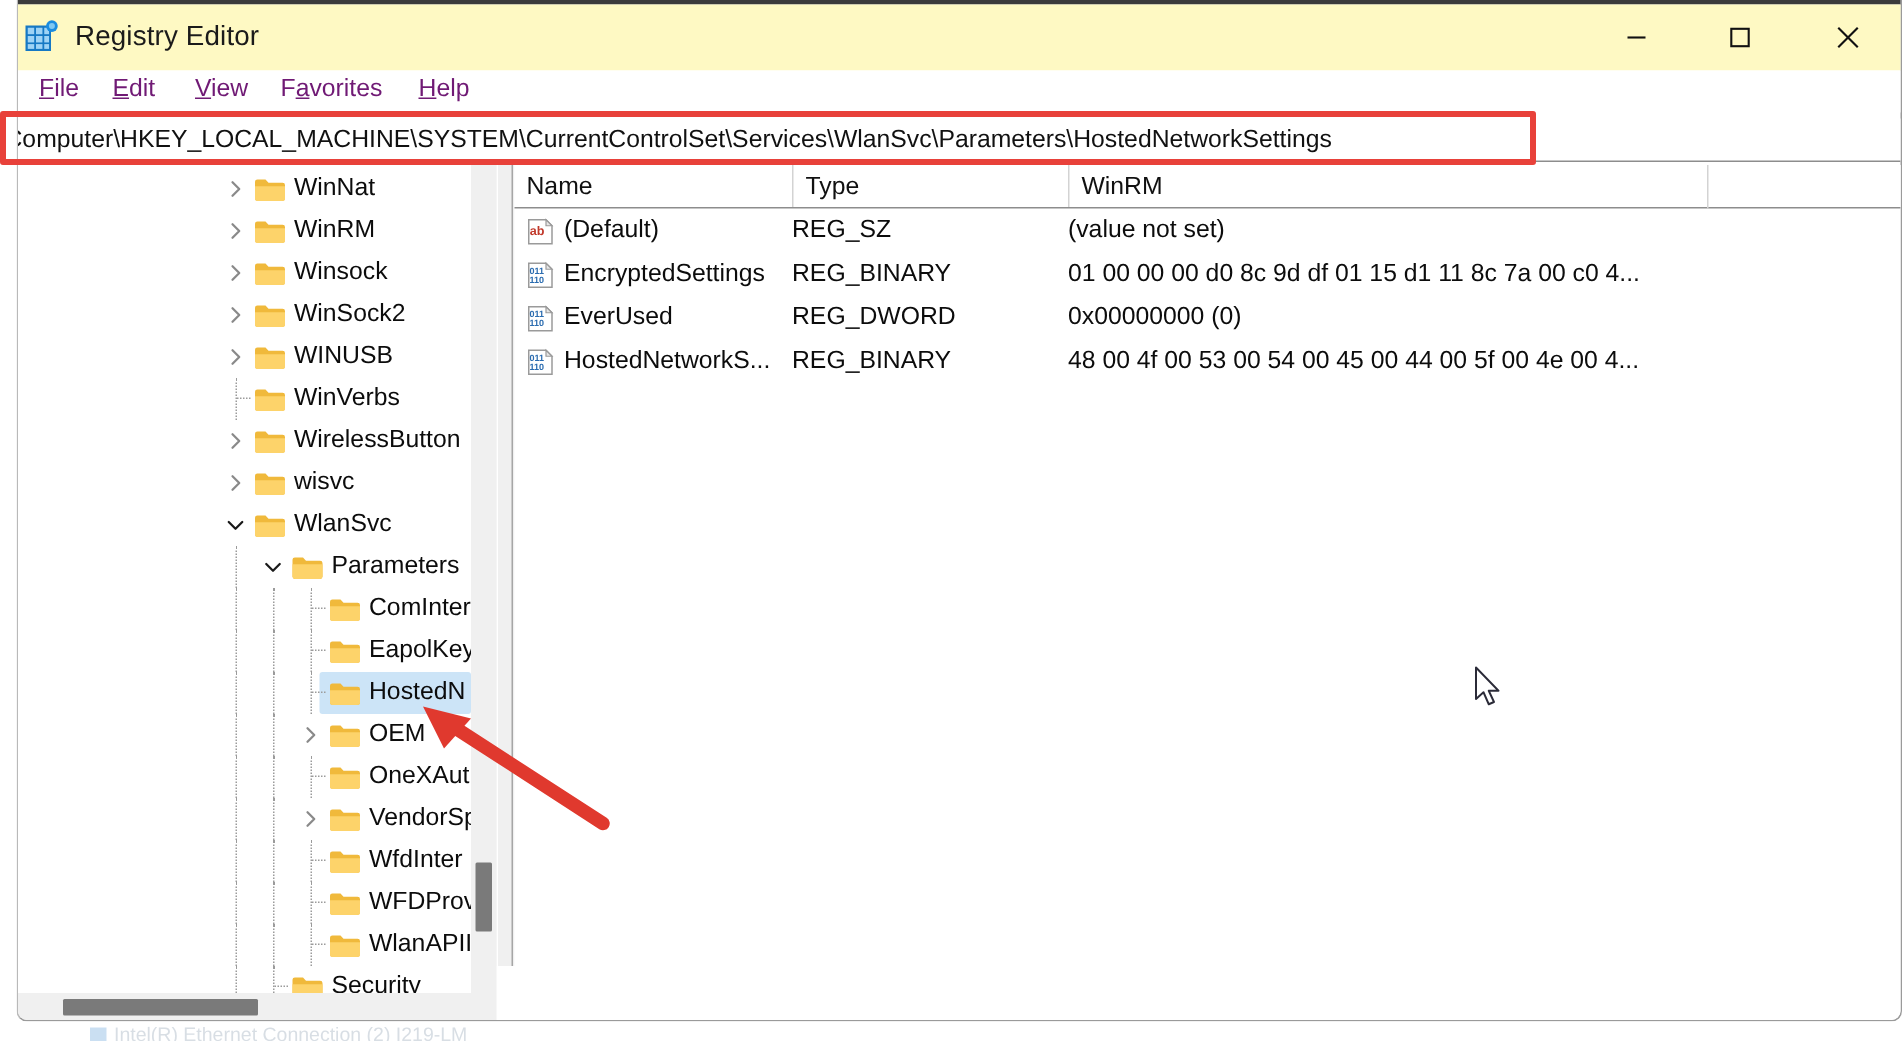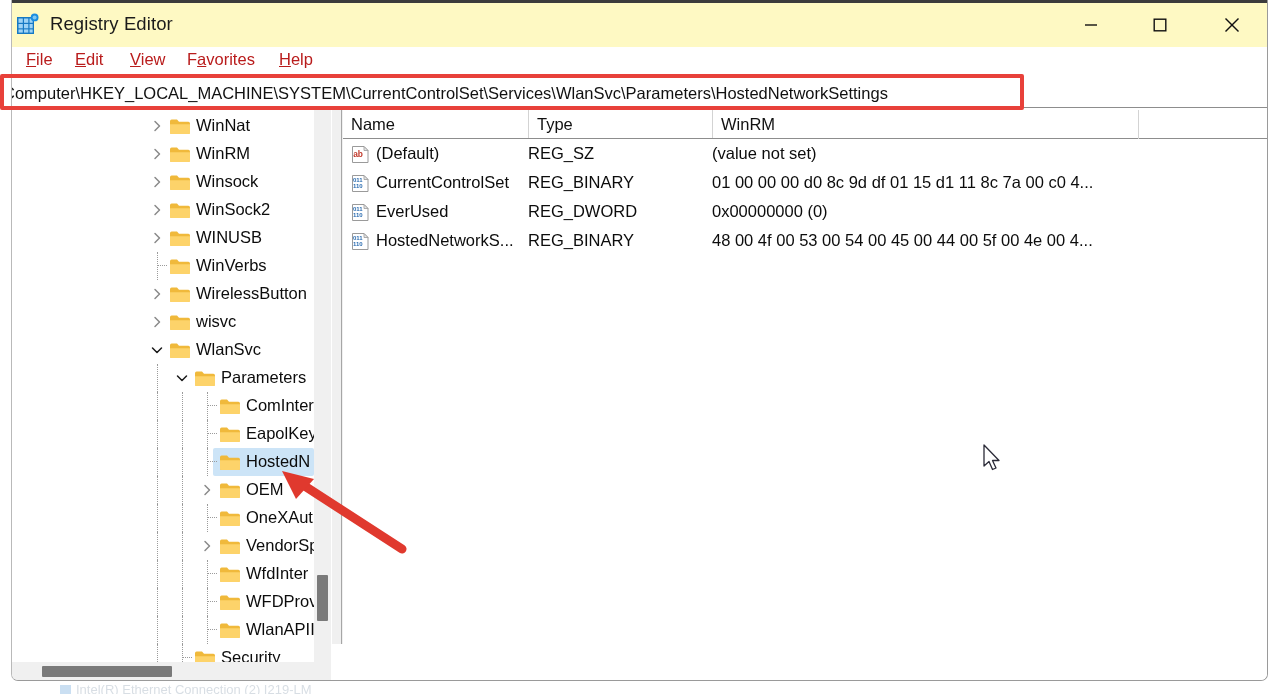--- a/index.html
+++ b/index.html
@@ -69,21 +69,21 @@
   .wc-close { left: 1189px; }
   .wc svg { position: absolute; left: 50%; top: 50%; transform: translate(-50%,-50%); }
 
   
   .menubar {
     position: absolute; left: 0; top: 47px; width: 1257px; height: 28px;
     background: #ffffff;
   }
   .menu-item {
     position: absolute; top: 3px; height: 22px;
-    font-size: 16.5px; color: #b91c1c; white-space: nowrap;
+    font-size: 16.5px; color: #701a75; white-space: nowrap;
     padding: 0 2px;
   }
   .menu-item u { text-decoration: underline; text-underline-offset: 1px; }
 
   
   .addressbar {
     position: absolute; left: -11px; top: 79px;
     width: 1021px; height: 29px;
     background: #ffffff;
     border-bottom: 1px solid #8d8d8d;
@@ -511,21 +511,21 @@
             <div class="cell cell-type">REG_SZ</div>
             <div class="cell cell-data">(value not set)</div>
           </div>
           <div class="list-row" style="top: 59px;">
             <div class="ri"><svg width="19" height="19" viewBox="0 0 19 19">
                 <path d="M1.5 1.5 H13 L17 5.5 V17.5 H1.5 Z" fill="#ffffff" stroke="#9a9a9a" stroke-width="1"></path>
                 <path d="M13 1.5 V5.5 H17 Z" fill="#e6e6e6" stroke="#9a9a9a" stroke-width="0.8"></path>
                 <text x="2" y="8.4" font-family="Liberation Sans, sans-serif" font-size="6" font-weight="bold" fill="#2b6cb0">011</text>
                 <text x="2" y="14.4" font-family="Liberation Sans, sans-serif" font-size="6" font-weight="bold" fill="#2b6cb0">110</text>
               </svg></div>
-            <div class="cell cell-name">CurrentControlSet</div>
+            <div class="cell cell-name">EncryptedSettings</div>
             <div class="cell cell-type">REG_BINARY</div>
             <div class="cell cell-data">01 00 00 00 d0 8c 9d df 01 15 d1 11 8c 7a 00 c0 4...</div>
           </div>
           <div class="list-row" style="top: 88px;">
             <div class="ri"><svg width="19" height="19" viewBox="0 0 19 19">
                 <path d="M1.5 1.5 H13 L17 5.5 V17.5 H1.5 Z" fill="#ffffff" stroke="#9a9a9a" stroke-width="1"></path>
                 <path d="M13 1.5 V5.5 H17 Z" fill="#e6e6e6" stroke="#9a9a9a" stroke-width="0.8"></path>
                 <text x="2" y="8.4" font-family="Liberation Sans, sans-serif" font-size="6" font-weight="bold" fill="#2b6cb0">011</text>
                 <text x="2" y="14.4" font-family="Liberation Sans, sans-serif" font-size="6" font-weight="bold" fill="#2b6cb0">110</text>
               </svg></div>

